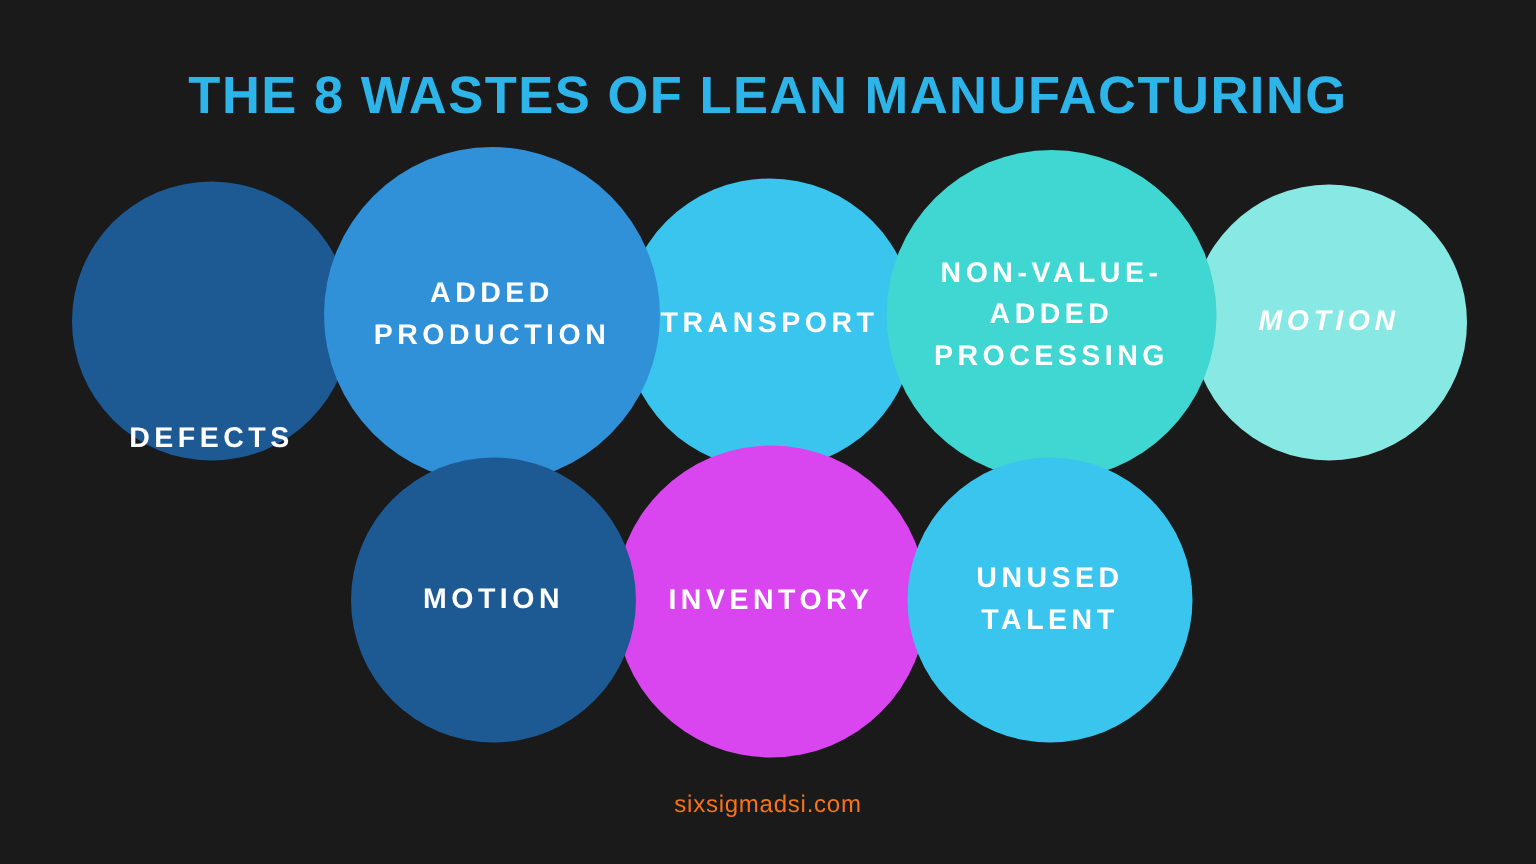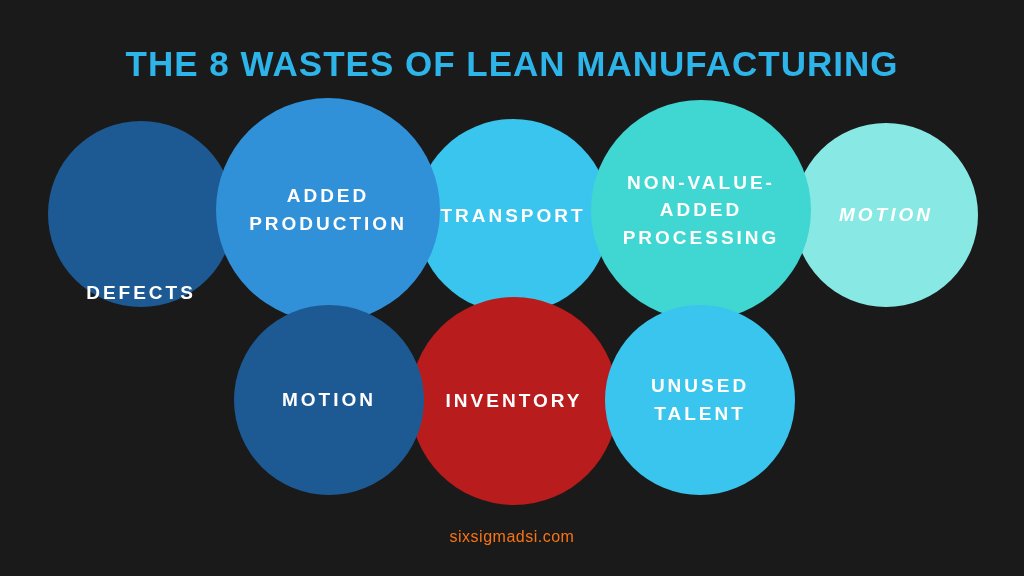--- a/index.html
+++ b/index.html
@@ -82,21 +82,21 @@
   </div>
 
   <div class="circle c4" style="background: rgb(136, 233, 228);">
     <span class="label">MOTION</span>
   </div>
 
   <div class="circle c5" style="background: rgb(29, 90, 148);">
     <span class="label">MOTION</span>
   </div>
 
-  <div class="circle c6" style="background: #b91c1c;">
+  <div class="circle c6" style="background: #d946ef;">
     <span class="label">INVENTORY</span>
   </div>
 
   <div class="circle c7" style="background: rgb(58, 197, 238);">
     <span class="label">UNUSED
 TALENT</span>
   </div>
 
   <div class="footer">sixsigmadsi.com</div>
 

